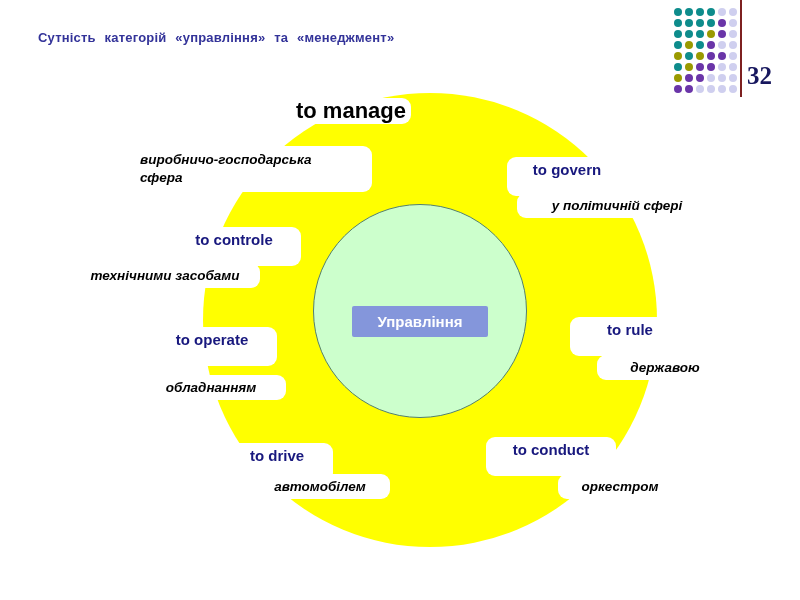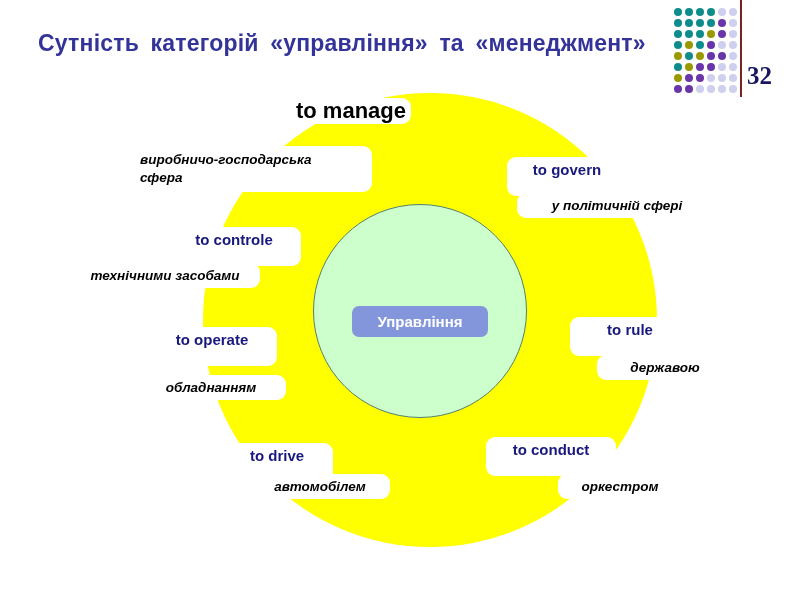--- a/index.html
+++ b/index.html
@@ -1,36 +1,36 @@
 <!DOCTYPE html>
 <html style="--title-color: #333399; --circle-fill: #FFFF00; --inner-fill: #CCFFCC; --center-box: #8496DB; --verb-color: #18187E;"><head>
 <meta charset="utf-8">
 <style>
   html,body{margin:0;padding:0;}
   body{font-family:"Liberation Sans",sans-serif;background:#ffffff;}
   #slide{position:relative;width:800px;height:600px;background:#ffffff;overflow:hidden;}
 
   .title{
     position:absolute;left:38px;top:30px;width:620px;
-    font-size:23px;font-weight:bold;color:var(--title-color,#333399);
+    font-size:13px;font-weight:bold;color:var(--title-color,#333399);
     word-spacing:5px;letter-spacing:.2px;
   }
 
   .outer-circle{
     position:absolute;left:203px;top:93px;width:454px;height:454px;
     border-radius:50%;background:var(--circle-fill,#FFFF00);
   }
   .inner-circle{
     position:absolute;left:313px;top:204px;width:214px;height:214px;
     border-radius:50%;background:var(--inner-fill,#CCFFCC);
     border:1px solid #53806e;box-sizing:border-box;
   }
   .center-box{
     position:absolute;left:352px;top:306px;width:136px;height:31px;
-    border-radius:7px;background:var(--center-box,#8496DB);
+    border-radius:2px;background:var(--center-box,#8496DB);
     color:#ffffff;font-weight:bold;font-size:15px;text-align:center;line-height:31px;
   }
 
   .tag{position:absolute;background:#ffffff;border-radius:9px;text-align:center;}
   .verb{
     font-weight:bold;font-size:15px;color:var(--verb-color,#18187E);
     height:39px;line-height:25px;
   }
   .verb.big{font-size:22px;color:#000000;height:26px;line-height:26px;}
   .desc{

